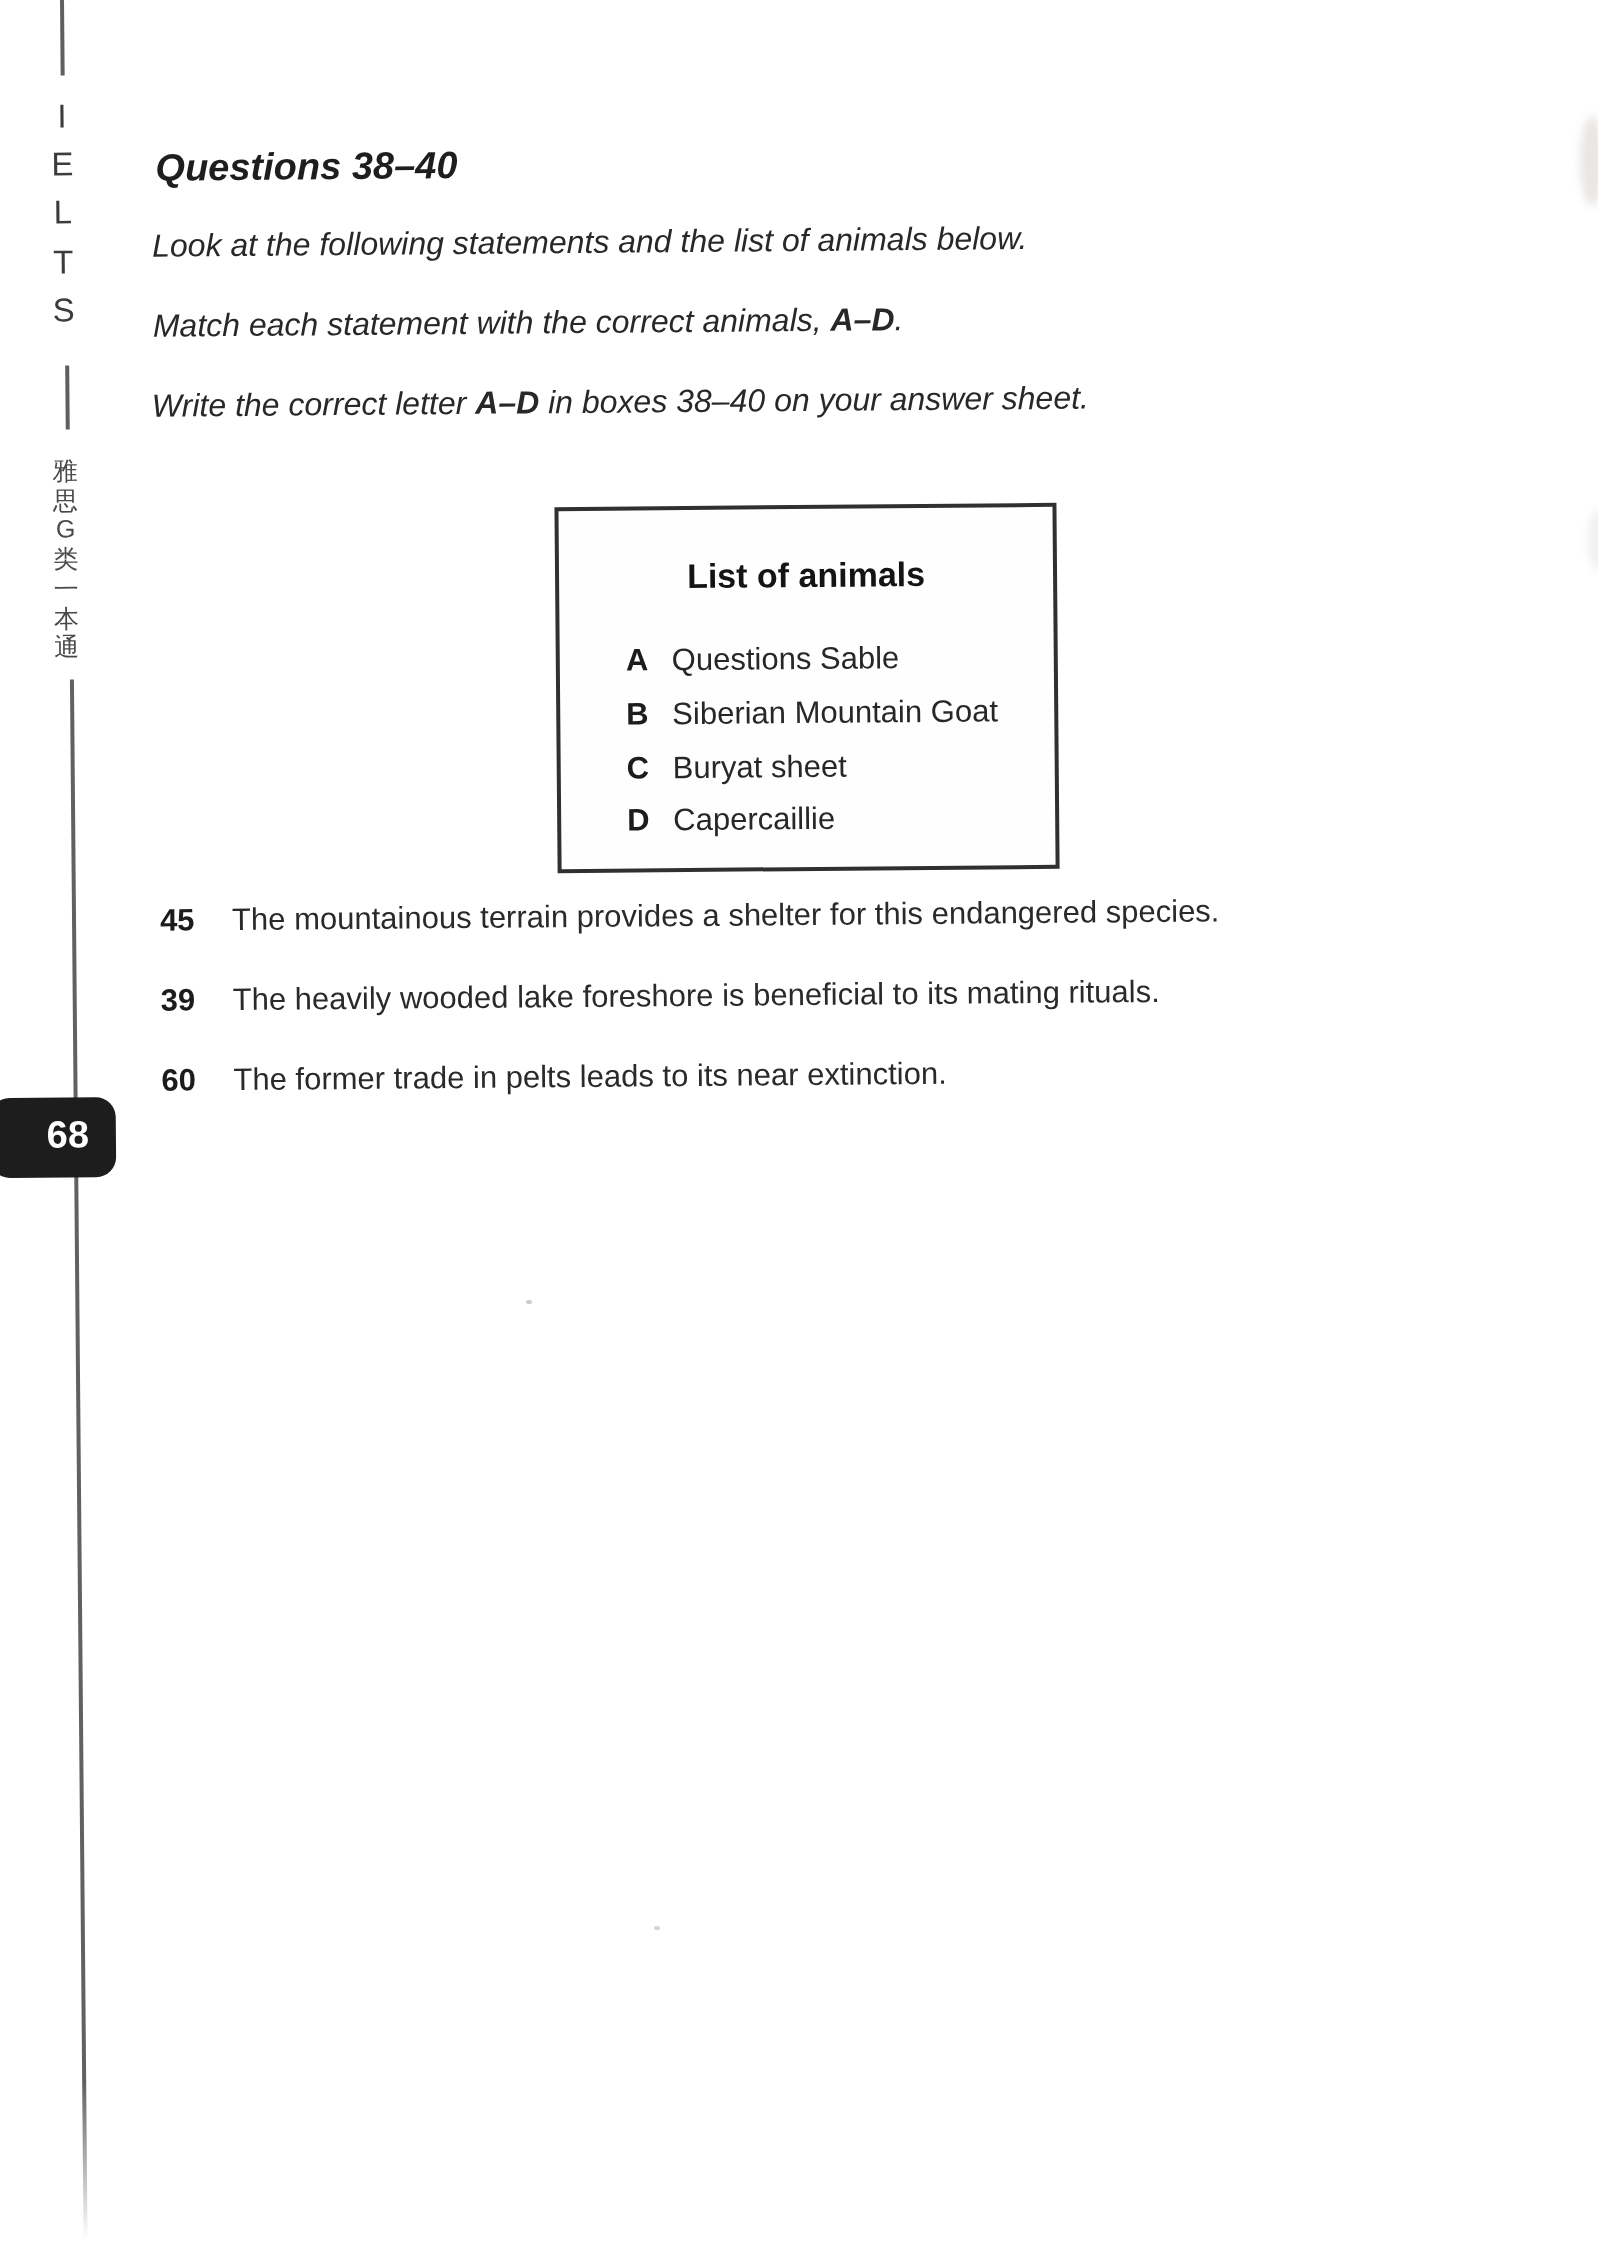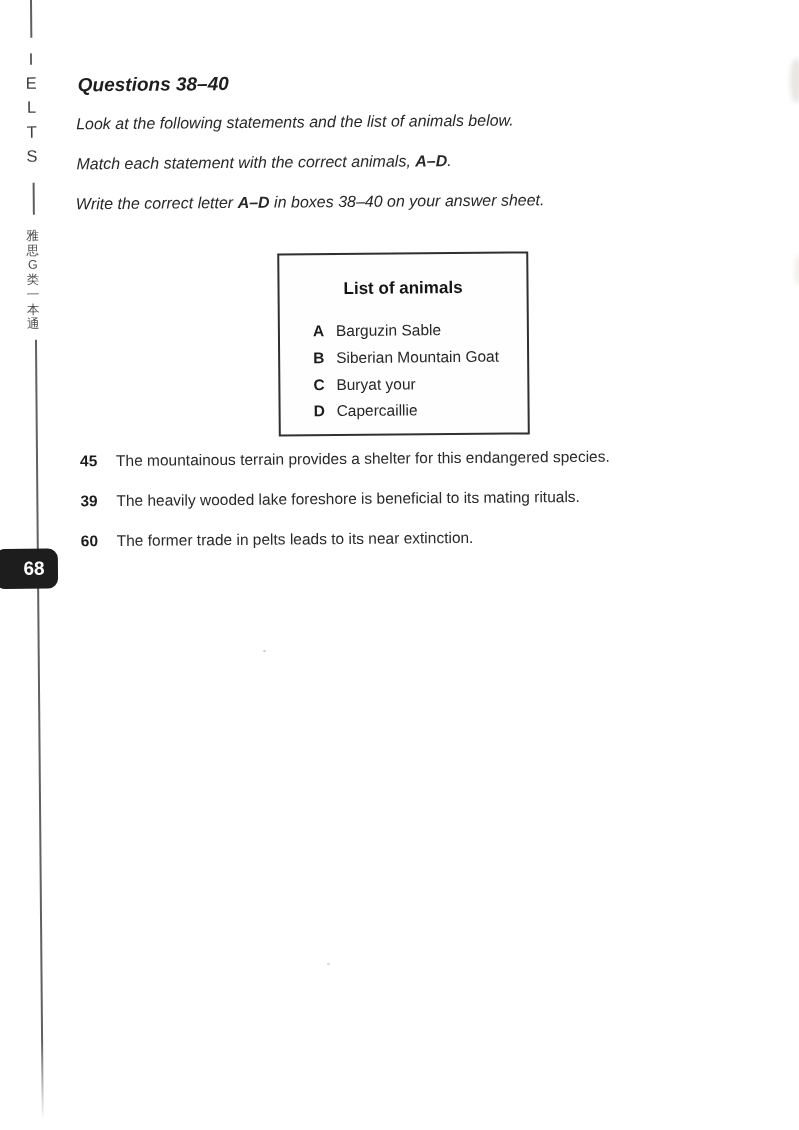--- a/index.html
+++ b/index.html
@@ -161,23 +161,23 @@
 
     <div class="heading">Questions 38–40</div>
 
     <div class="inst inst-1">Look at the following statements and the list of animals below.</div>
     <div class="inst inst-2"><span>Match each statement with the correct animals, </span><b>A–D</b><span>.</span></div>
     <div class="inst inst-3"><span>Write the correct letter </span><b>A–D</b><span> in boxes 38–40 on your answer sheet.</span></div>
 
     <div class="animals-box">
       <div class="animals-box-title">List of animals</div>
       <div class="animal-list">
-        <div><span class="animal-letter">A</span><span>Barguzin Sable</span></div>
+        <div><span class="animal-letter">A</span><span>Questions Sable</span></div>
         <div><span class="animal-letter">B</span><span>Siberian Mountain Goat</span></div>
-        <div><span class="animal-letter">C</span><span>Buryat your</span></div>
+        <div><span class="animal-letter">C</span><span>Buryat sheet</span></div>
         <div><span class="animal-letter">D</span><span>Capercaillie</span></div>
       </div>
     </div>
 
     <div class="q-row q-38">
       <span class="q-num">45</span>
       <span class="q-text">The mountainous terrain provides a shelter for this endangered species.</span>
     </div>
     <div class="q-row q-39">
       <span class="q-num">39</span>

